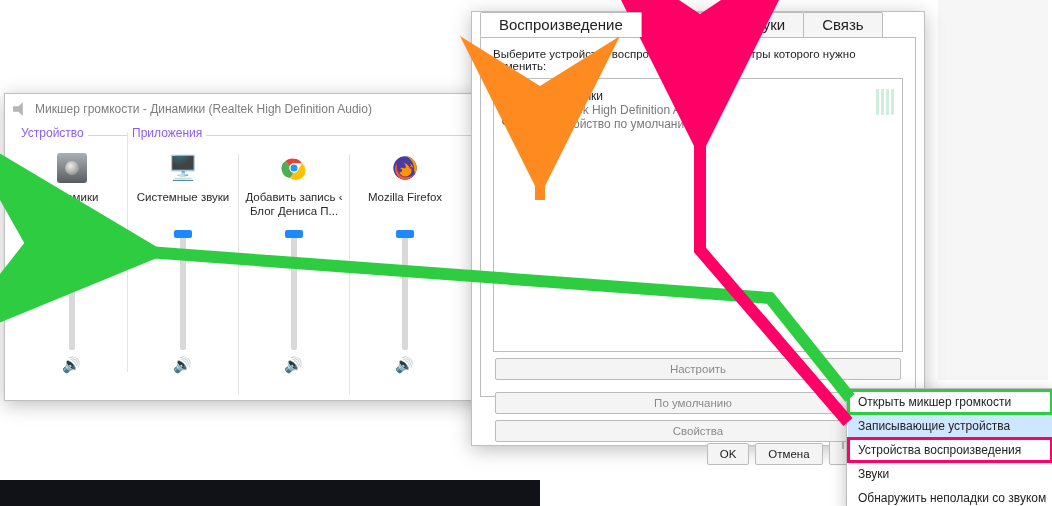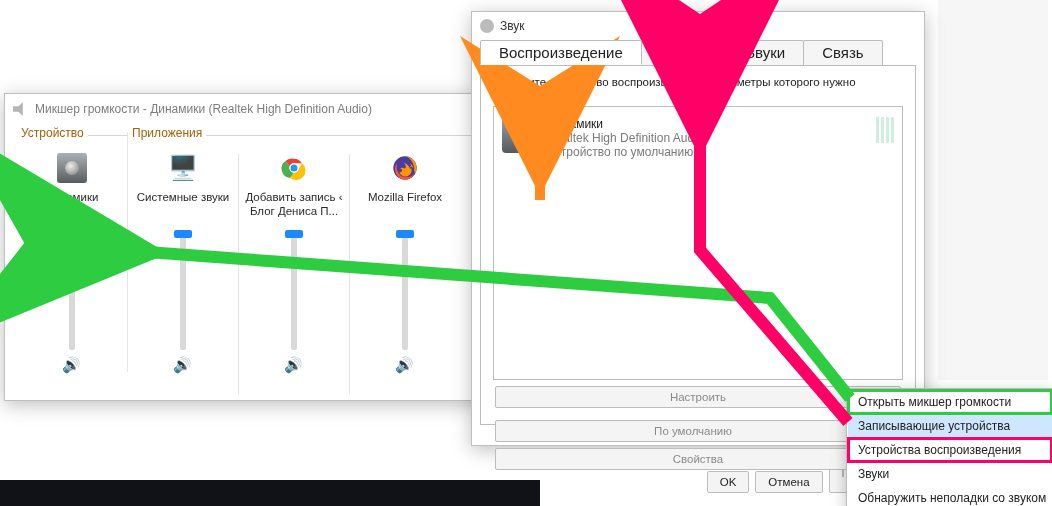--- a/index.html
+++ b/index.html
@@ -5,21 +5,21 @@
   html,body{margin:0;padding:0;font-family:"Segoe UI",Tahoma,sans-serif;font-size:12px;background:#f4f4f4;color:#222;}
   .stage{position:relative;width:1052px;height:506px;overflow:hidden;background:#fff;}
   .bg-block{position:absolute;background:#ddd;}
   .window{position:absolute;background:#fff;border:1px solid #bfbfbf;box-shadow:0 4px 18px rgba(0,0,0,.25);}
   
   #mixer{left:4px;top:93px;width:494px;height:306px;}
   .titlebar{height:30px;display:flex;align-items:center;padding:0 8px;color:#7d7d7d;}
   .titlebar .spk{width:14px;height:14px;background:#b5b5b5;margin-right:8px;clip-path:polygon(0 30%,40% 30%,70% 0,70% 100%,40% 70%,0 70%);}
   .titlebar .close{margin-left:auto;width:30px;text-align:center;color:#7d7d7d;font-size:15px;}
   .mixer-body{padding:4px 12px 8px 12px;display:flex;}
-  .ftitle{position:relative;top:-2px;color:#a16207;padding:0 4px;}
+  .ftitle{position:relative;top:-2px;color:#8b5cf6;padding:0 4px;}
   fieldset{border:1px solid #d6d6d6;border-bottom:none;border-left:none;border-right:none;margin:0;padding:8px 0 0 0;}
   .cols{display:flex;}
   .col{width:110px;text-align:center;position:relative;}
   .sep{width:1px;background:#e4e4e4;height:240px;margin-top:4px;}
   .ico{width:32px;height:32px;margin:2px auto 6px;display:flex;align-items:center;justify-content:center;}
   .lbl{font-size:11.5px;color:#2a2a2a;min-height:30px;line-height:14px;padding:0 6px;}
   .track{width:6px;height:120px;background:#d9d9d9;margin:10px auto 6px;border-radius:2px;position:relative;}
   .thumb{position:absolute;left:-6px;width:18px;height:8px;background:#1e88ff;border-radius:2px;}
   .vicon{color:#1e88ff;font-size:15px;margin-top:6px;}
   
@@ -136,24 +136,20 @@
                 </div>
               <div class="vicon">🔊</div>
             </div>
           </div>
         </fieldset>
       </div>
     </div>
   </div>
 
   <div id="sound" class="window">
-    <div class="titlebar">
-      <span style="width:14px;height:14px;border-radius:50%;background:#bbb;margin-right:6px"></span>
-      <span>Звук</span>
-    </div>
     <div class="tabs">
       <div class="tab active">Воспроизведение</div>
       <div class="tab">Запись</div>
       <div class="tab">Звуки</div>
       <div class="tab">Связь</div>
     </div>
     <div class="tabpanel">
       <div class="hint">Выберите устройство воспроизведения, параметры которого нужно изменить:</div>
       <div class="device-list">
         <div class="dev">

